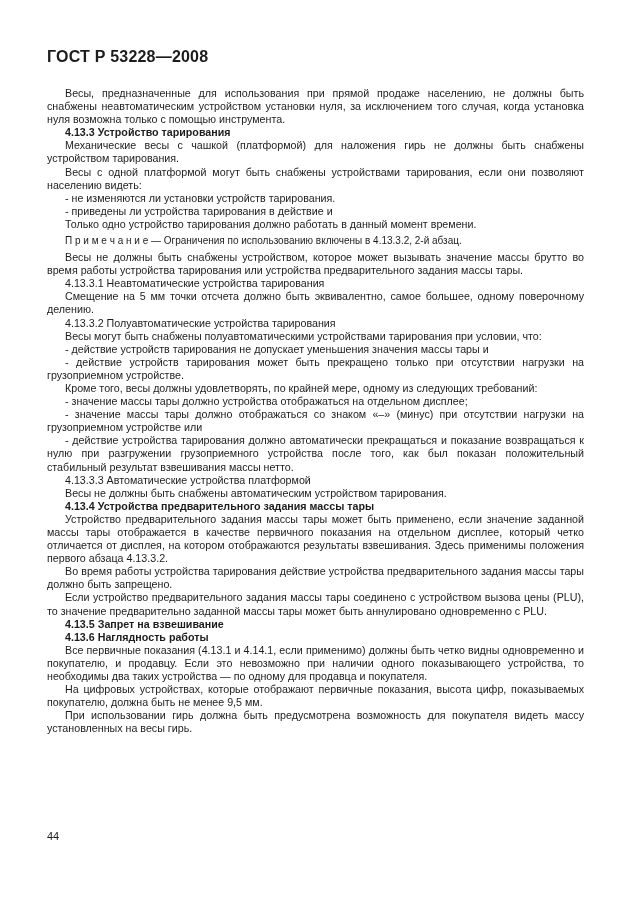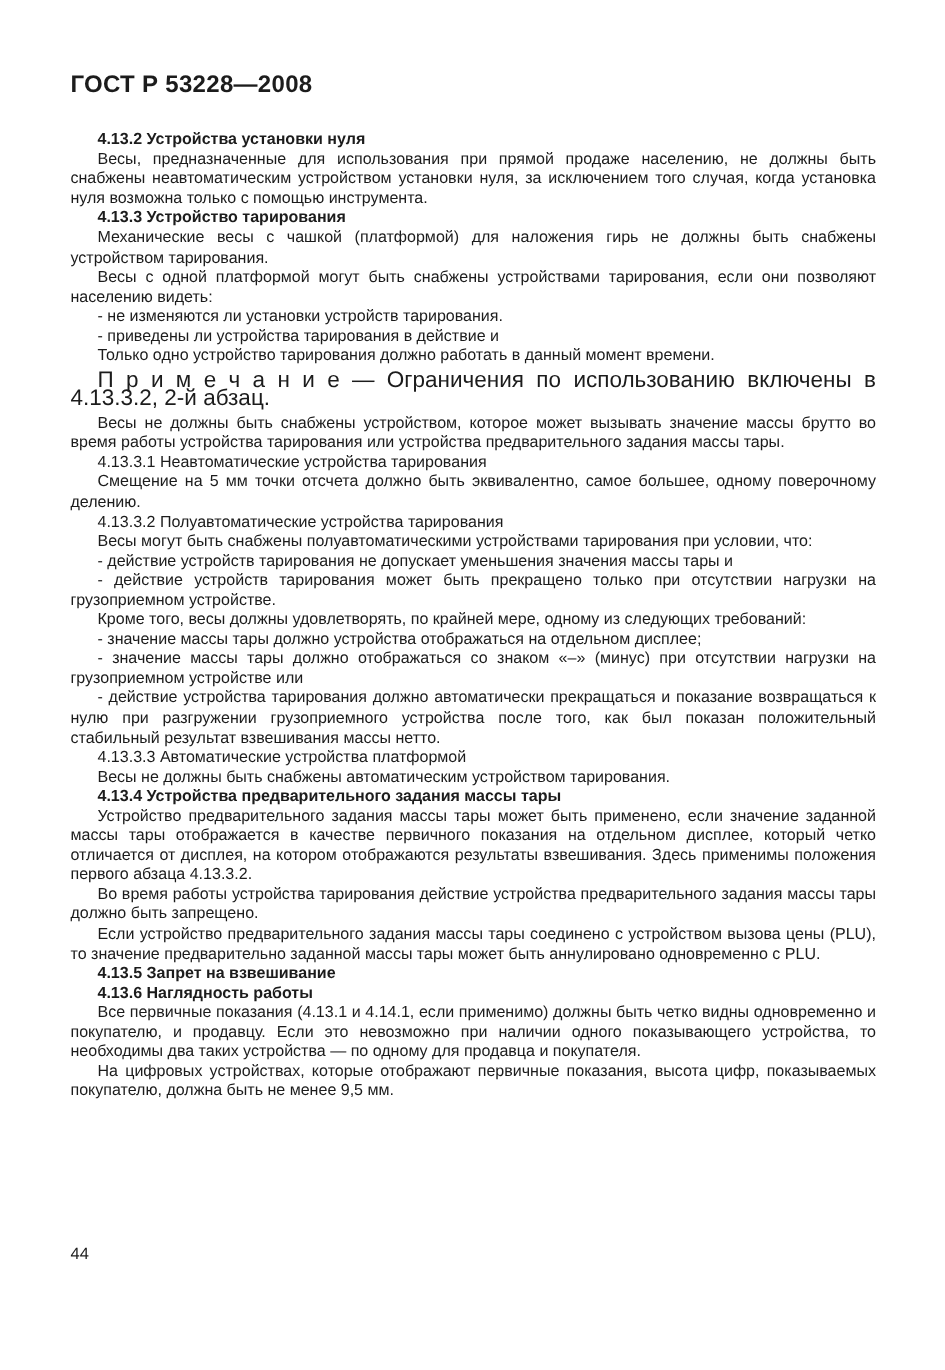--- a/index.html
+++ b/index.html
@@ -31,40 +31,39 @@
     margin: 0;
     font-size: 10.7px;
     line-height: 13.1px;
     text-align: justify;
     text-indent: 18px;
   }
   .doc-blocks p.heading {
     font-weight: bold;
   }
   .doc-blocks p.note {
-    font-size: 15px;
+    font-size: 10px;
     line-height: 12px;
     margin: 4px 0 4px 0;
   }
   .page-number {
     position: absolute;
     left: 47px;
     top: 830px;
     font-size: 11px;
     font-weight: normal;
     text-align: center;
   }
 </style>
 </head>
 <body>
 
 <div class="page">
   <div class="doc-header">ГОСТ Р 53228—2008</div>
   <div class="doc-blocks">
-      <p class="heading">4.13.2 Устройства установки нуля</p>
       <p class="para">Весы, предназначенные для использования при прямой продаже населению, не должны быть снабжены неавтоматическим устройством установки нуля, за исключением того случая, когда установка нуля возможна только с помощью инструмента.</p>
       <p class="heading">4.13.3 Устройство тарирования</p>
       <p class="para">Механические весы с чашкой (платформой) для наложения гирь не должны быть снабжены устройством тарирования.</p>
       <p class="para">Весы с одной платформой могут быть снабжены устройствами тарирования, если они позволяют населению видеть:</p>
       <p class="para">- не изменяются ли установки устройств тарирования.</p>
       <p class="para">- приведены ли устройства тарирования в действие и</p>
       <p class="para">Только одно устройство тарирования должно работать в данный момент времени.</p>
       <p class="note">П р и м е ч а н и е — Ограничения по использованию включены в 4.13.3.2, 2-й абзац.</p>
       <p class="para">Весы не должны быть снабжены устройством, которое может вызывать значение массы брутто во время работы устройства тарирования или устройства предварительного задания массы тары.</p>
       <p class="para">4.13.3.1 Неавтоматические устройства тарирования</p>
@@ -80,16 +79,17 @@
       <p class="para">4.13.3.3 Автоматические устройства платформой</p>
       <p class="para">Весы не должны быть снабжены автоматическим устройством тарирования.</p>
       <p class="heading">4.13.4 Устройства предварительного задания массы тары</p>
       <p class="para">Устройство предварительного задания массы тары может быть применено, если значение заданной массы тары отображается в качестве первичного показания на отдельном дисплее, который четко отличается от дисплея, на котором отображаются результаты взвешивания. Здесь применимы положения первого абзаца 4.13.3.2.</p>
       <p class="para">Во время работы устройства тарирования действие устройства предварительного задания массы тары должно быть запрещено.</p>
       <p class="para">Если устройство предварительного задания массы тары соединено с устройством вызова цены (PLU), то значение предварительно заданной массы тары может быть аннулировано одновременно с PLU.</p>
       <p class="heading">4.13.5 Запрет на взвешивание</p>
       <p class="heading">4.13.6 Наглядность работы</p>
       <p class="para">Все первичные показания (4.13.1 и 4.14.1, если применимо) должны быть четко видны одновременно и покупателю, и продавцу. Если это невозможно при наличии одного показывающего устройства, то необходимы два таких устройства — по одному для продавца и покупателя.</p>
       <p class="para">На цифровых устройствах, которые отображают первичные показания, высота цифр, показываемых покупателю, должна быть не менее 9,5 мм.</p>
+      <p class="para">При использовании гирь должна быть предусмотрена возможность для покупателя видеть массу установленных на весы гирь.</p>
     </div>
 </div>
 
 <div class="page-number">44</div>
 
 </body></html>

